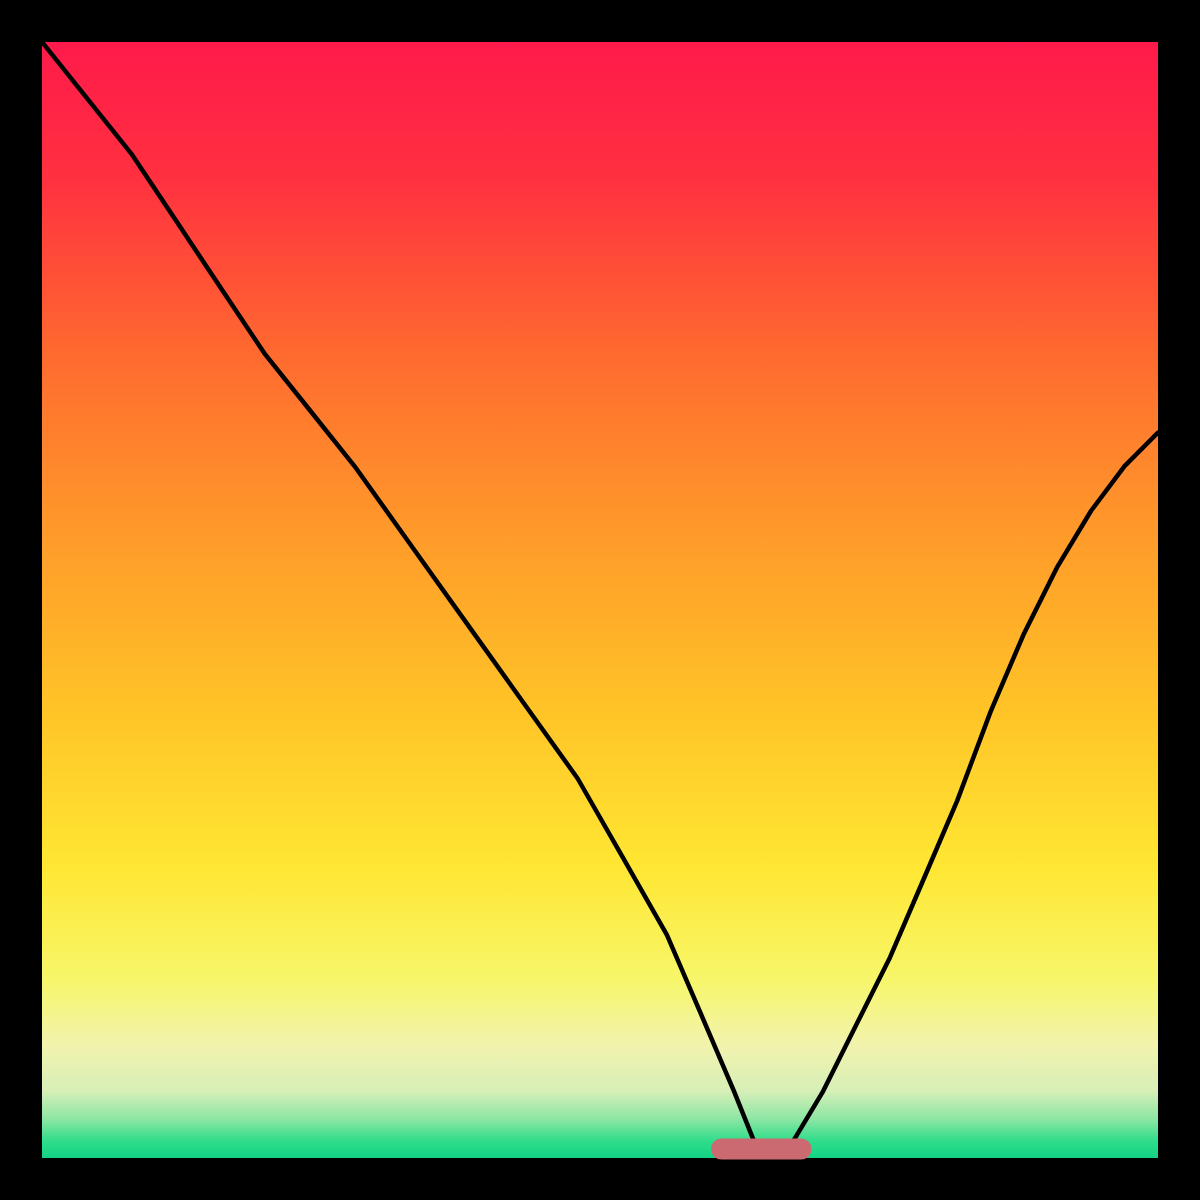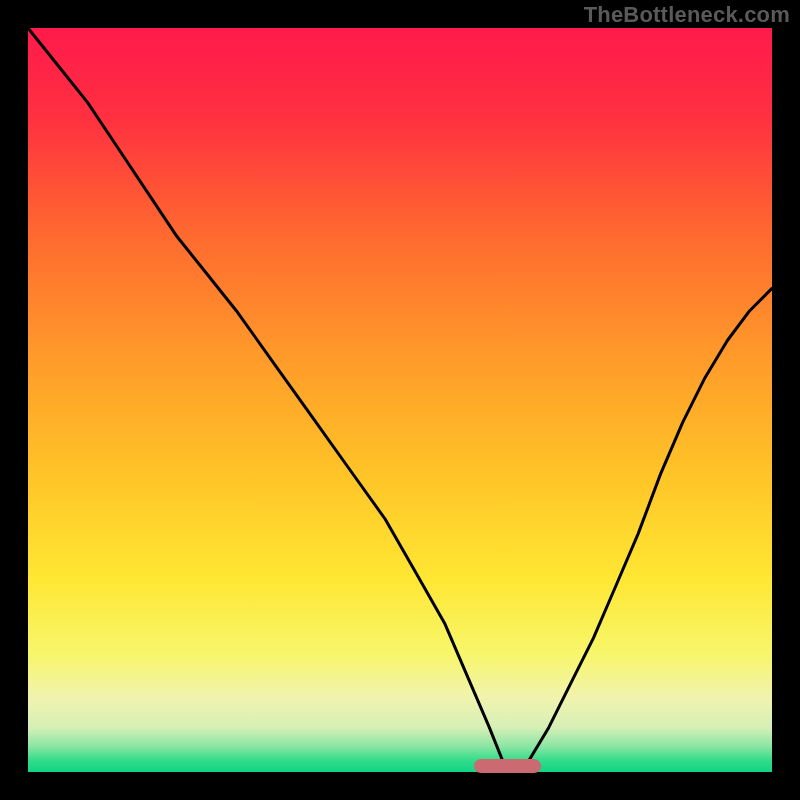--- a/index.html
+++ b/index.html
@@ -44,21 +44,20 @@
     height: 14px;
     border-radius: 7px;
     background: #cb6a71;
     z-index: 4;
   }
 </style>
 </head>
 <body>
 <div class="frame">
 
-  <div class="watermark">TheBottleneck.com</div>
 
   <div class="plot-area">
     <svg id="plot-svg" viewBox="0 0 744 744" preserveAspectRatio="none">
       <defs>
         <linearGradient id="bg-grad" x1="0" y1="0" x2="0" y2="1">
             <stop offset="0%" stop-color="#ff1a4b"></stop>
             <stop offset="12%" stop-color="#ff3040"></stop>
             <stop offset="28.000000000000004%" stop-color="#ff6a2f"></stop>
             <stop offset="44%" stop-color="#ff9a2a"></stop>
             <stop offset="60%" stop-color="#ffc427"></stop>

